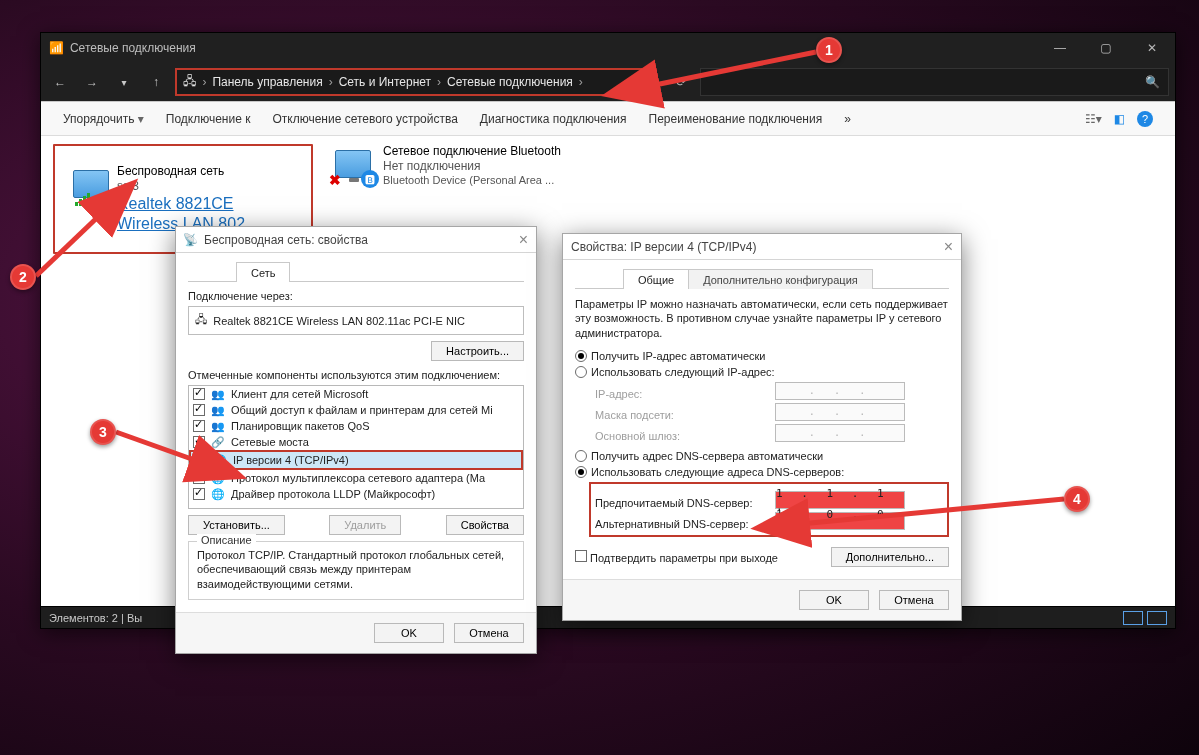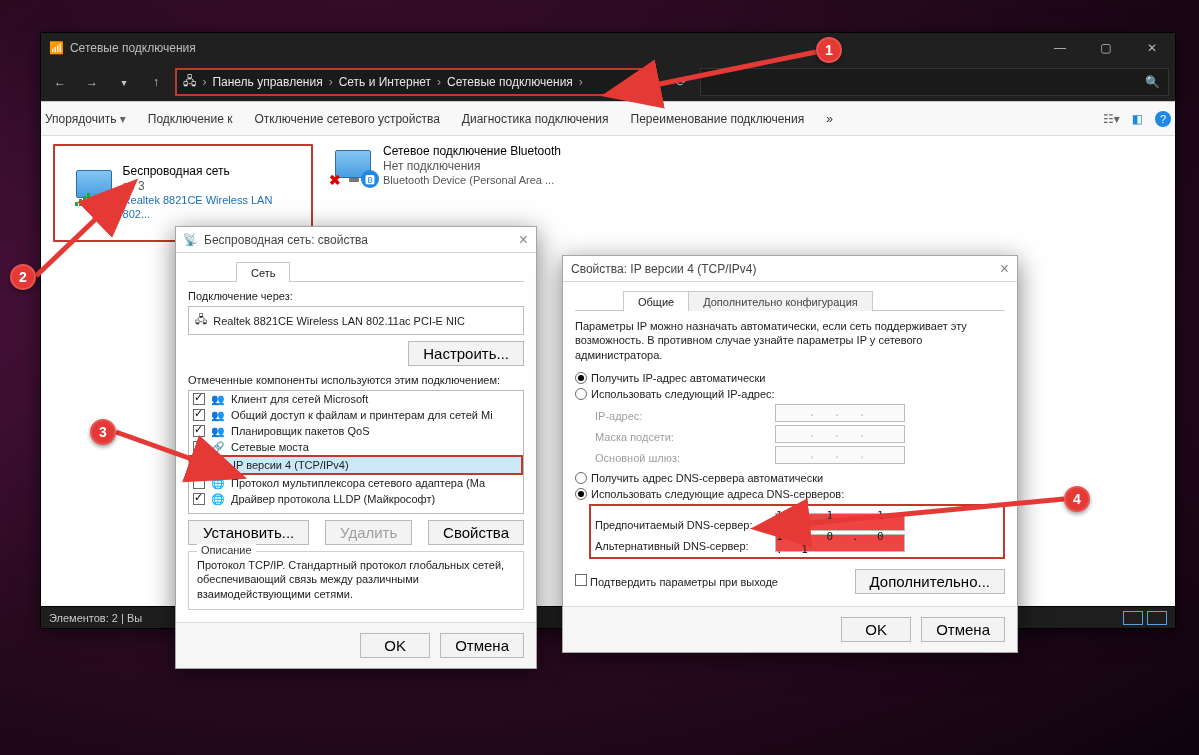--- a/index.html
+++ b/index.html
@@ -13,53 +13,53 @@
 .titlebar .winbtns div { width: 46px; height: 30px; display: flex; align-items: center; justify-content: center; color: #b8b8b8; }
 .navrow { height: 38px; display: flex; align-items: center; gap: 6px; padding: 0 6px; }
 .navbtn { width: 26px; height: 26px; display: flex; align-items: center; justify-content: center; color: #c8c8c8; }
 .breadcrumb { flex: 1; height: 28px; border: 2px solid #c0392b; background: #1a1a1a; display: flex; align-items: center; padding: 0 6px; color: #e6e6e6; gap: 4px; max-width: 580px; }
 .breadcrumb .sep { color: #9e9e9e; margin: 0 2px; }
 .breadctrl { display: flex; align-items: center; gap: 10px; padding: 0 8px; color: #b0b0b0; }
 .searchbox { flex: 1; height: 28px; background: #1a1a1a; border: 1px solid #333; display: flex; align-items: center; padding: 0 8px; color: #888; min-width: 320px; justify-content: flex-end; }
 
 
 .content { flex: 1; background: #fff; border-top: 1px solid #c8c8c8; display: flex; flex-direction: column; }
-.cmdbar { height: 34px; background: #f8f8f8; border-bottom: 1px solid #dcdcdc; display: flex; align-items: center; padding: 0 4px; color: #333; gap: 22px; font-size: 12px; }
+.cmdbar { height: 34px; background: #f8f8f8; border-bottom: 1px solid #dcdcdc; display: flex; align-items: center; padding: 0 22px; color: #333; gap: 22px; font-size: 12px; }
 .cmdbar .dd::after { content: " ▾"; color: #666; }
 .cmdbar .spacer { flex: 1; }
 .cmdbar .icons { display: flex; gap: 12px; align-items: center; color: #666; }
 .icon-help { width: 16px; height: 16px; border-radius: 50%; background: #1e88e5; color: #fff; font-size: 11px; display: flex; align-items: center; justify-content: center; }
 .conns { flex: 1; display: flex; align-items: flex-start; gap: 18px; padding: 8px 12px; }
 .conn { display: flex; gap: 8px; width: 260px; }
 .conn.sel { border: 2px solid #c0392b; padding: 18px; border-radius: 1px; }
 .conn .pic { width: 44px; height: 40px; display: flex; align-items: center; justify-content: center; position: relative; }
 .conn .txt { line-height: 1.25; }
 .conn .name { color: #000; }
 .conn .line2 { color: #555; }
-.conn .line3 { color: #1a6fbf; font-size: 11px; }
+.conn .line3 { color: #1a6fbf; text-decoration: underline; font-size: 16px; }
 .conn .line3b { color: #555; font-size: 11px; }
 .redx { color: #d00; font-weight: bold; font-size: 14px; }
 
 
 .statusbar { height: 22px; background: #1e1e1e; color: #c9c9c9; font-size: 11px; display: flex; align-items: center; padding: 0 8px; border-top: 1px solid #000; }
 .statusbar .spacer { flex: 1; }
 .stsq { width: 20px; height: 14px; border: 1px solid #5aa0e6; margin-left: 4px; }
 
 
 .dlg { position: absolute; background: #fff; border: 1px solid #a6a6a6; box-shadow: 0 6px 24px rgba(0,0,0,.5); color: #000; }
 .dlg .dtitle { height: 26px; background: #fff; border-bottom: 1px solid #d5d5d5; display: flex; align-items: center; padding: 0 8px; font-size: 12px; color: #444; }
 .dlg .dtitle .ci { width: 14px; height: 14px; margin-right: 6px; display: inline-flex; align-items: center; justify-content: center; }
 .dlg .dtitle .close { margin-left: auto; color: #888; font-size: 16px; }
 .dlgbody { padding: 8px 12px 12px; font-size: 11px; color: #222; }
 .tabs { display: flex; border-bottom: 1px solid #c9c9c9; margin-bottom: 8px; padding-left: 48px; }
 .tab { padding: 4px 14px 3px; border: 1px solid #c9c9c9; border-bottom: none; background: #fff; margin-right: -1px; position: relative; top: 1px; }
 .tab.inactive { background: #f2f2f2; color: #444; }
 .fieldbox { border: 1px solid #bdbdbd; padding: 4px 6px; background: #fff; display: flex; align-items: center; gap: 6px; }
 .btnrow { display: flex; gap: 10px; }
-.btn { border: 1px solid #b9b9b9; background: #f3f3f3; padding: 3px 14px; font-size: 15px; color: #000; }
+.btn { border: 1px solid #b9b9b9; background: #f3f3f3; padding: 3px 14px; font-size: 11px; color: #000; }
 .btn:disabled, .btn.disabled { color: #9e9e9e; }
 .complist { border: 1px solid #b8b8b8; height: 124px; overflow: hidden; margin: 4px 0 6px; }
 .complist .row { display: flex; align-items: center; gap: 6px; padding: 1px 4px; font-size: 11px; white-space: nowrap; }
 .complist .row.sel { background: #cde7f7; border: 1px solid #3aa7e0; border-left: none; border-right: none; }
 .chk { width: 12px; height: 12px; border: 1px solid #6b6b6b; display: inline-block; position: relative; }
 .chk.on::after { content: "✓"; position: absolute; top: -3px; left: 0; font-size: 11px; color: #000; }
 .smico { width: 14px; height: 14px; display: inline-flex; align-items: center; justify-content: center; }
 .group { border: 1px solid #cfcfcf; padding: 6px 8px 8px; margin-top: 6px; position: relative; }
 .group .gtitle { position: absolute; top: -8px; left: 8px; background: #fff; padding: 0 4px; color: #333; }
 .dlgfoot { display: flex; justify-content: flex-end; gap: 10px; padding: 10px 12px; border-top: 1px solid #ddd; background: #f6f6f6; }
@@ -241,30 +241,30 @@
     </div>
 
     <div class="btnrow" style="justify-content:space-between">
       <button class="btn">Установить...</button>
       <button class="btn disabled">Удалить</button>
       <button class="btn">Свойства</button>
     </div>
 
     <div class="group">
       <span class="gtitle">Описание</span>
-      <div style="line-height:1.3">Протокол TCP/IP. Стандартный протокол глобальных сетей, обеспечивающий связь между различными взаимодействующими сетями.</div>
+      <div style="line-height:1.3">Протокол TCP/IP. Стандартный протокол глобальных сетей, обеспечивающий связь между принтерам взаимодействующими сетями.</div>
     </div>
   </div>
   <div class="dlgfoot">
     <button class="btn" style="min-width:70px">OK</button>
     <button class="btn" style="min-width:70px">Отмена</button>
   </div>
 </div>
 
-<div class="dlg" style="left:562px; top:255px; width:456px;">
+<div class="dlg" style="left:562px; top:233px; width:400px;">
   <div class="dtitle">
     <span>Свойства: IP версии 4 (TCP/IPv4)</span>
     <span class="close">×</span>
   </div>
   <div class="dlgbody">
     <div class="tabs">
       <div class="tab">Общие</div>
       <div class="tab inactive">Дополнительно конфигурация</div>
     </div>
     <div style="line-height:1.3;margin-bottom:10px">Параметры IP можно назначать автоматически, если сеть поддерживает эту возможность. В противном случае узнайте параметры IP у сетевого администратора.</div>

